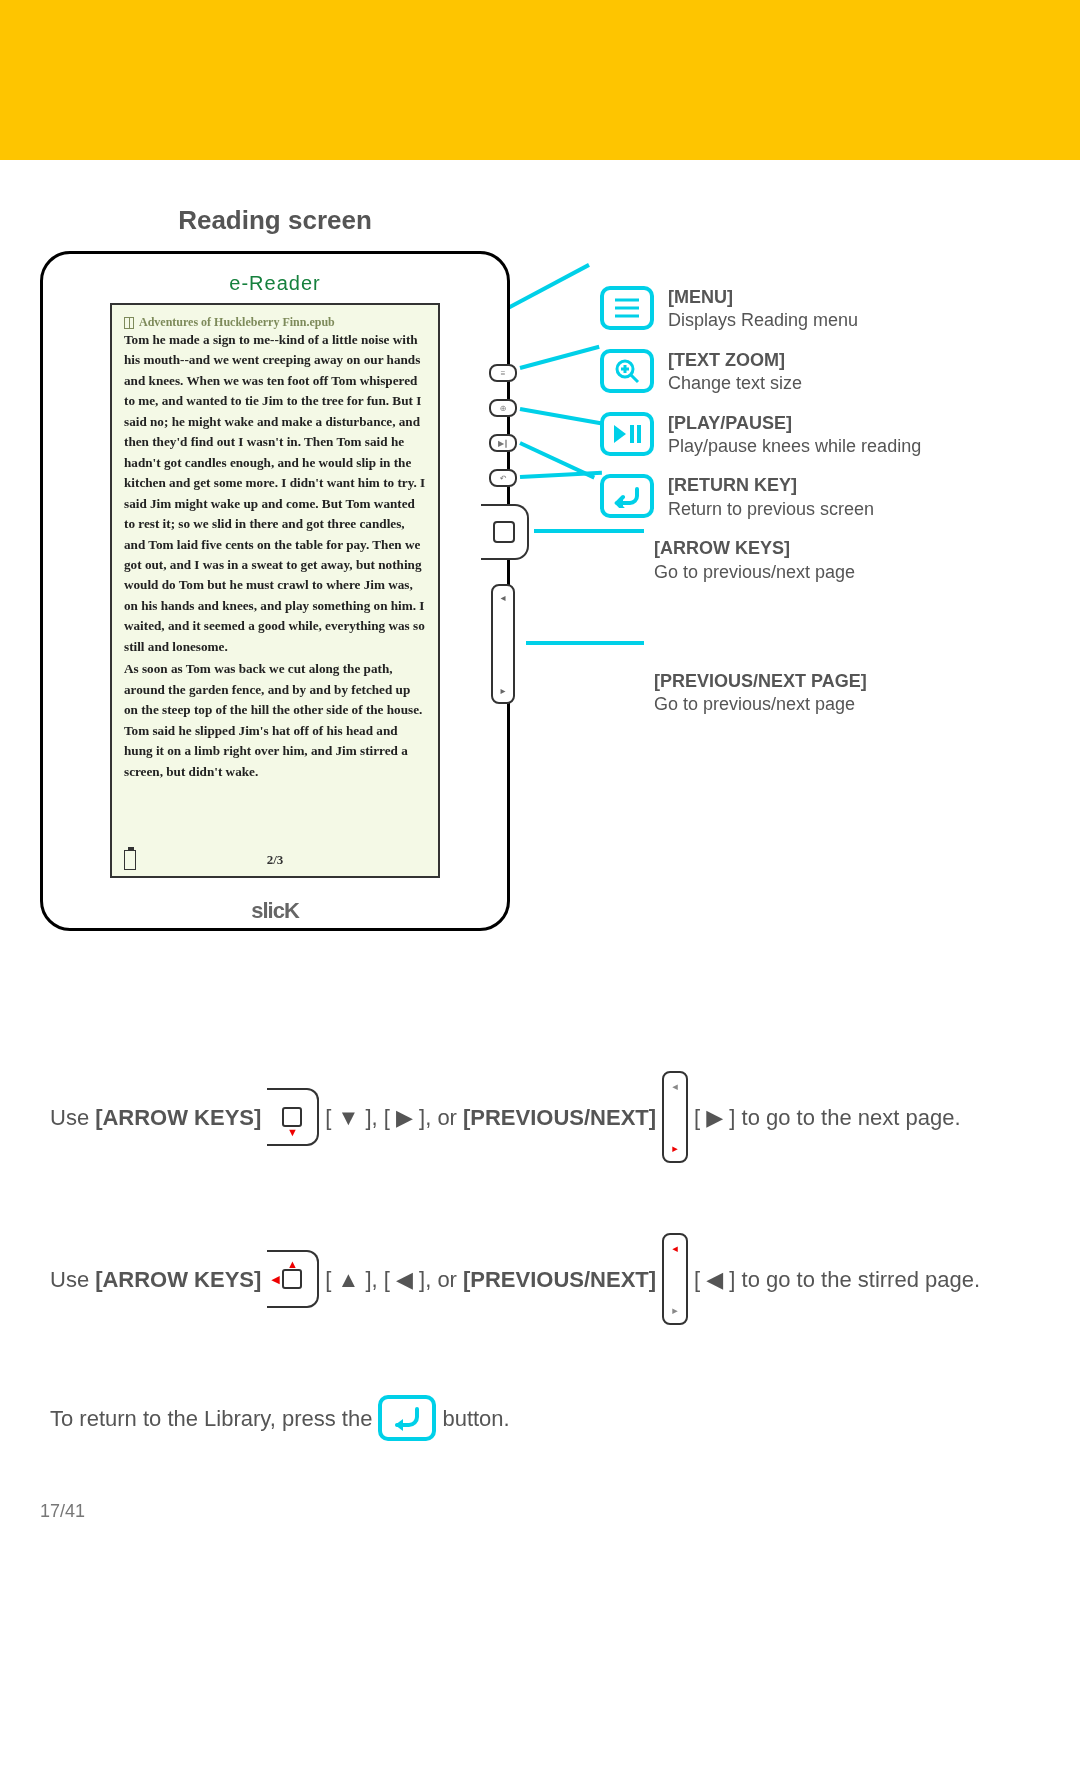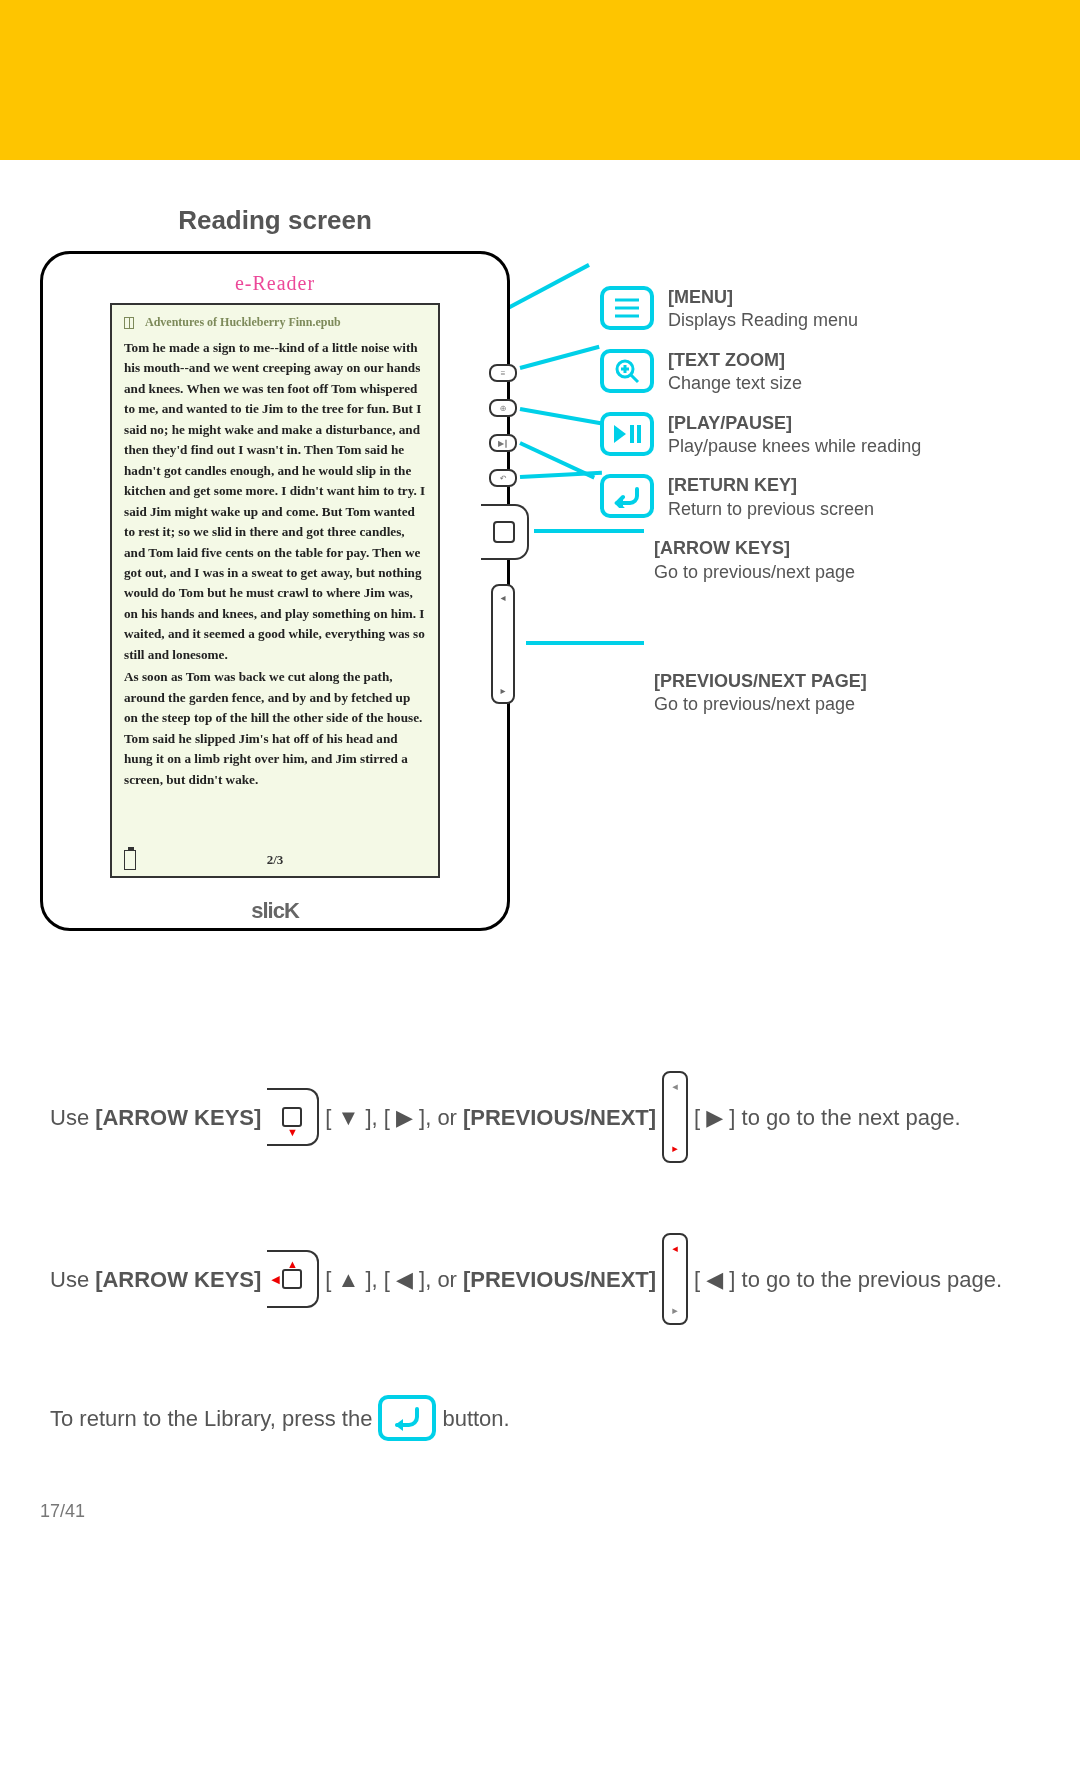--- a/index.html
+++ b/index.html
@@ -2,23 +2,23 @@
 <html><head>
 <meta charset="utf-8">
 <style>
   * { box-sizing: border-box; margin: 0; padding: 0; }
   body { font-family: Arial, Helvetica, sans-serif; width: 1080px; background: #fff; color: #333; }
   .yellow-banner { height: 160px; background: #fec500; }
   .page { padding: 30px 40px 0 40px; }
   .title { font-size: 26px; font-weight: bold; color: #555; text-align: center; width: 470px; margin: 15px 0 15px 0; }
   .diagram { position: relative; height: 700px; }
   .device { position: absolute; left: 0; top: 0; width: 470px; height: 680px; border: 3px solid #000; border-radius: 30px; background: #fff; padding: 18px 22px 12px 22px; }
-  .dev-top { font-family: Liberation Serif, serif; font-size: 20px; color: #ec4899; text-align: center; letter-spacing: 1px; }
+  .dev-top { font-family: Liberation Sans, sans-serif; font-size: 20px; color: #15803d; text-align: center; letter-spacing: 1px; }
   .screen { margin: 8px auto 0 auto; width: 330px; height: 575px; border: 2px solid #333; background: #f4f9e6; padding: 10px 12px 6px 12px; position: relative; }
-  .booktitle { font-family: Georgia, serif; font-size: 12px; font-weight: bold; color: #7d8a5a; display: flex; align-items: center; gap: 11px; margin-bottom: 8px; }
+  .booktitle { font-family: Georgia, serif; font-size: 12px; font-weight: bold; color: #7d8a5a; display: flex; align-items: center; gap: 5px; margin-bottom: 0; }
   .book-icon { width: 10px; height: 12px; border: 1.5px solid #7d8a5a; display: inline-block; position: relative; }
   .book-icon::after { content:""; position:absolute; left:50%; top:0; bottom:0; width:1px; background:#7d8a5a; }
   .bodytext { font-family: Georgia, 'Times New Roman', serif; font-size: 13.2px; line-height: 1.55; color: #222; }
   .bodytext p { margin-bottom: 2px; font-weight: bold; }
   .pagebar { position: absolute; bottom: 6px; left: 12px; right: 12px; display: flex; align-items: center; }
   .battery { width: 12px; height: 20px; border: 1.5px solid #333; position: relative; }
   .battery::before { content:""; position:absolute; top:-4px; left:3px; width:6px; height:3px; background:#333; }
   .pagenum { flex:1; text-align:center; font-family: Georgia, serif; font-size: 13px; font-weight: bold; }
   .brand { text-align: center; font-family: Arial; font-weight: bold; font-size: 22px; color: #666; margin-top: 20px; letter-spacing: -1px; }
 
@@ -200,21 +200,21 @@
           <span class="sq"></span>
           <span class="red-u">▲</span>
           <span class="red-l">◀</span>
         </span>
       <span> [ ▲ ], [ ◀ ], or </span>
       <b>[PREVIOUS/NEXT]</b>
       <span class="mini-long">
           <span class="t2">◂</span>
           <span class="t1">▸</span>
         </span>
-      <span> [ ◀ ] to go to the previous page.</span>
+      <span> [ ◀ ] to go to the stirred page.</span>
     </div>
 
     <div class="irow" style="margin-bottom:30px">
       <span>To return to the Library, press the </span>
       <span class="ret-btn">
         <svg width="32" height="26" viewBox="0 0 32 26">
             <g stroke="#00d0e8" stroke-width="4" fill="none" stroke-linecap="round">
               <path d="M26 4v8a8 8 0 0 1-8 8H6"></path>
             </g>
             <path d="M12 14l-8 6 8 6z" fill="#00d0e8"></path>

